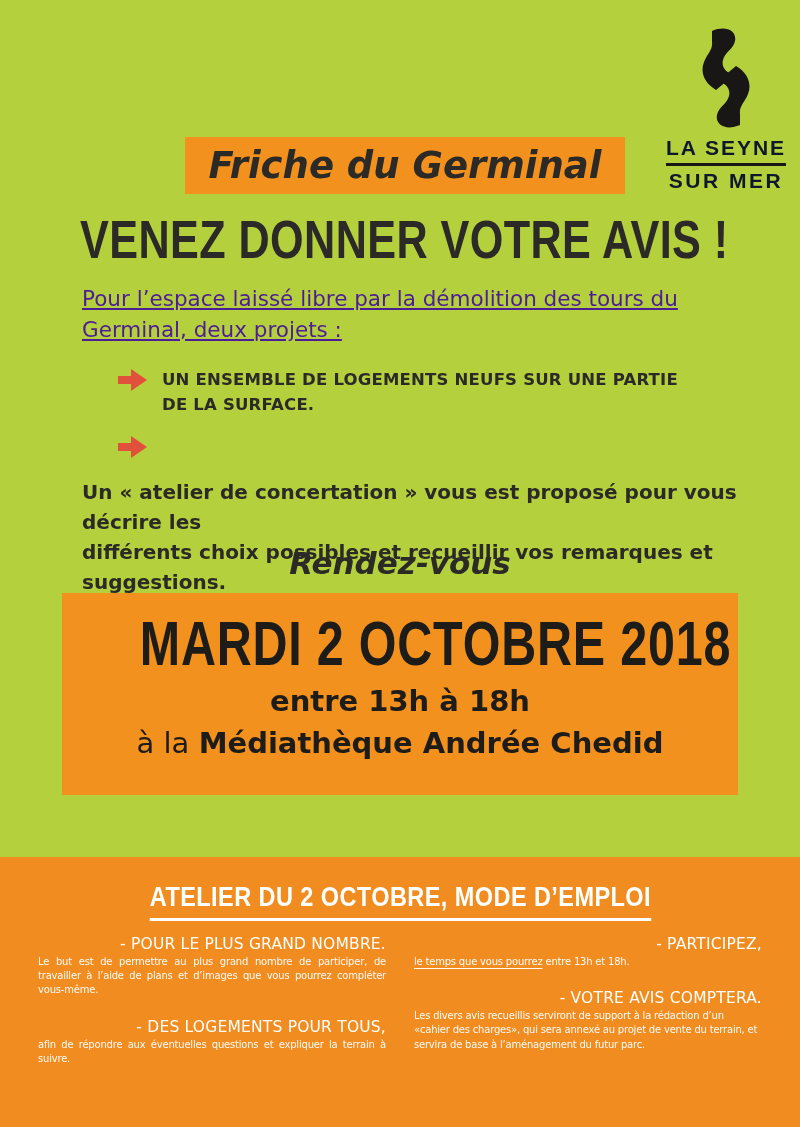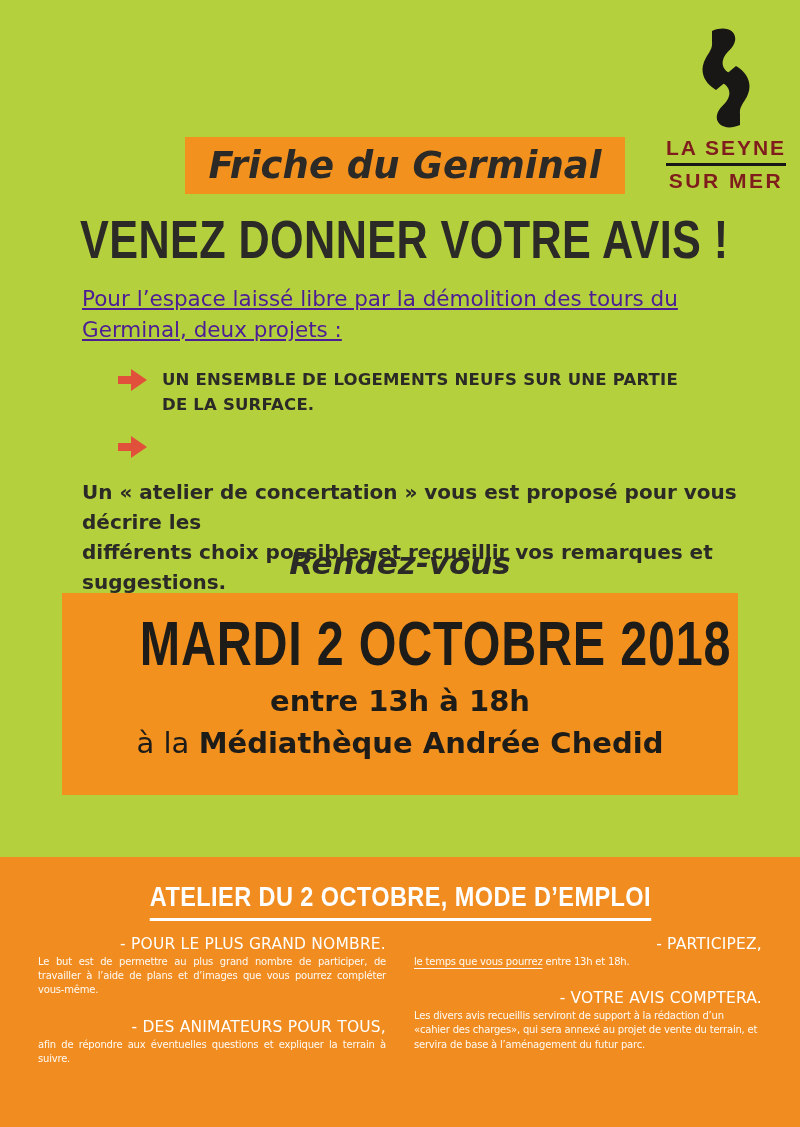--- a/index.html
+++ b/index.html
@@ -3,21 +3,21 @@
 <meta charset="utf-8">
 <style>
   html,body{margin:0;padding:0;}
   .poster{
     position:relative; width:800px; height:1127px; overflow:hidden;
     background:#b5d03d;
     font-family:"DejaVu Sans", sans-serif;
     -webkit-font-smoothing:antialiased;
   }
   
-  .logo{position:absolute; top:26px; right:8px; width:132px; text-align:center; color:#7f1d1d;}
+  .logo{position:absolute; top:26px; right:8px; width:132px; text-align:center; color:#0f172a;}
   .logo svg{display:block; margin:0 auto 6px auto;}
   .logo-line1{
     font-family:"Liberation Sans", sans-serif; font-weight:700; font-size:21px;
     letter-spacing:2px; border-bottom:3px solid #181715; padding-bottom:3px; display:inline-block;
   }
   .logo-line2{
     font-family:"Liberation Sans", sans-serif; font-weight:700; font-size:21px;
     letter-spacing:2.5px; margin-top:3px;
   }
   
@@ -151,21 +151,21 @@
     <div class="footer-title-wrap">
       <span class="footer-title">ATELIER DU 2 OCTOBRE, MODE D’EMPLOI</span>
     </div>
     <div class="cols">
       <div class="col col-left">
         <div class="f-item">
           <div class="f-head">- POUR LE PLUS GRAND NOMBRE.</div>
           <div class="f-body">Le but est de permettre au plus grand nombre de participer, de travailler à l’aide de plans et d’images que vous pourrez compléter vous-même.</div>
         </div>
         <div class="f-item">
-          <div class="f-head">- DES ANIMATEURS POUR TOUS,</div>
+          <div class="f-head">- DES LOGEMENTS POUR TOUS,</div>
           <div class="f-body">afin de répondre aux éventuelles questions et expliquer la terrain à suivre.</div>
         </div>
       </div>
       <div class="col col-right">
         <div class="f-item">
           <div class="f-head">- PARTICIPEZ,</div>
           <div class="f-body"><span class="f-underline">le temps que vous pourrez</span><span> entre 13h et 18h.</span></div>
         </div>
         <div class="f-item">
           <div class="f-head">- VOTRE AVIS COMPTERA.</div>

